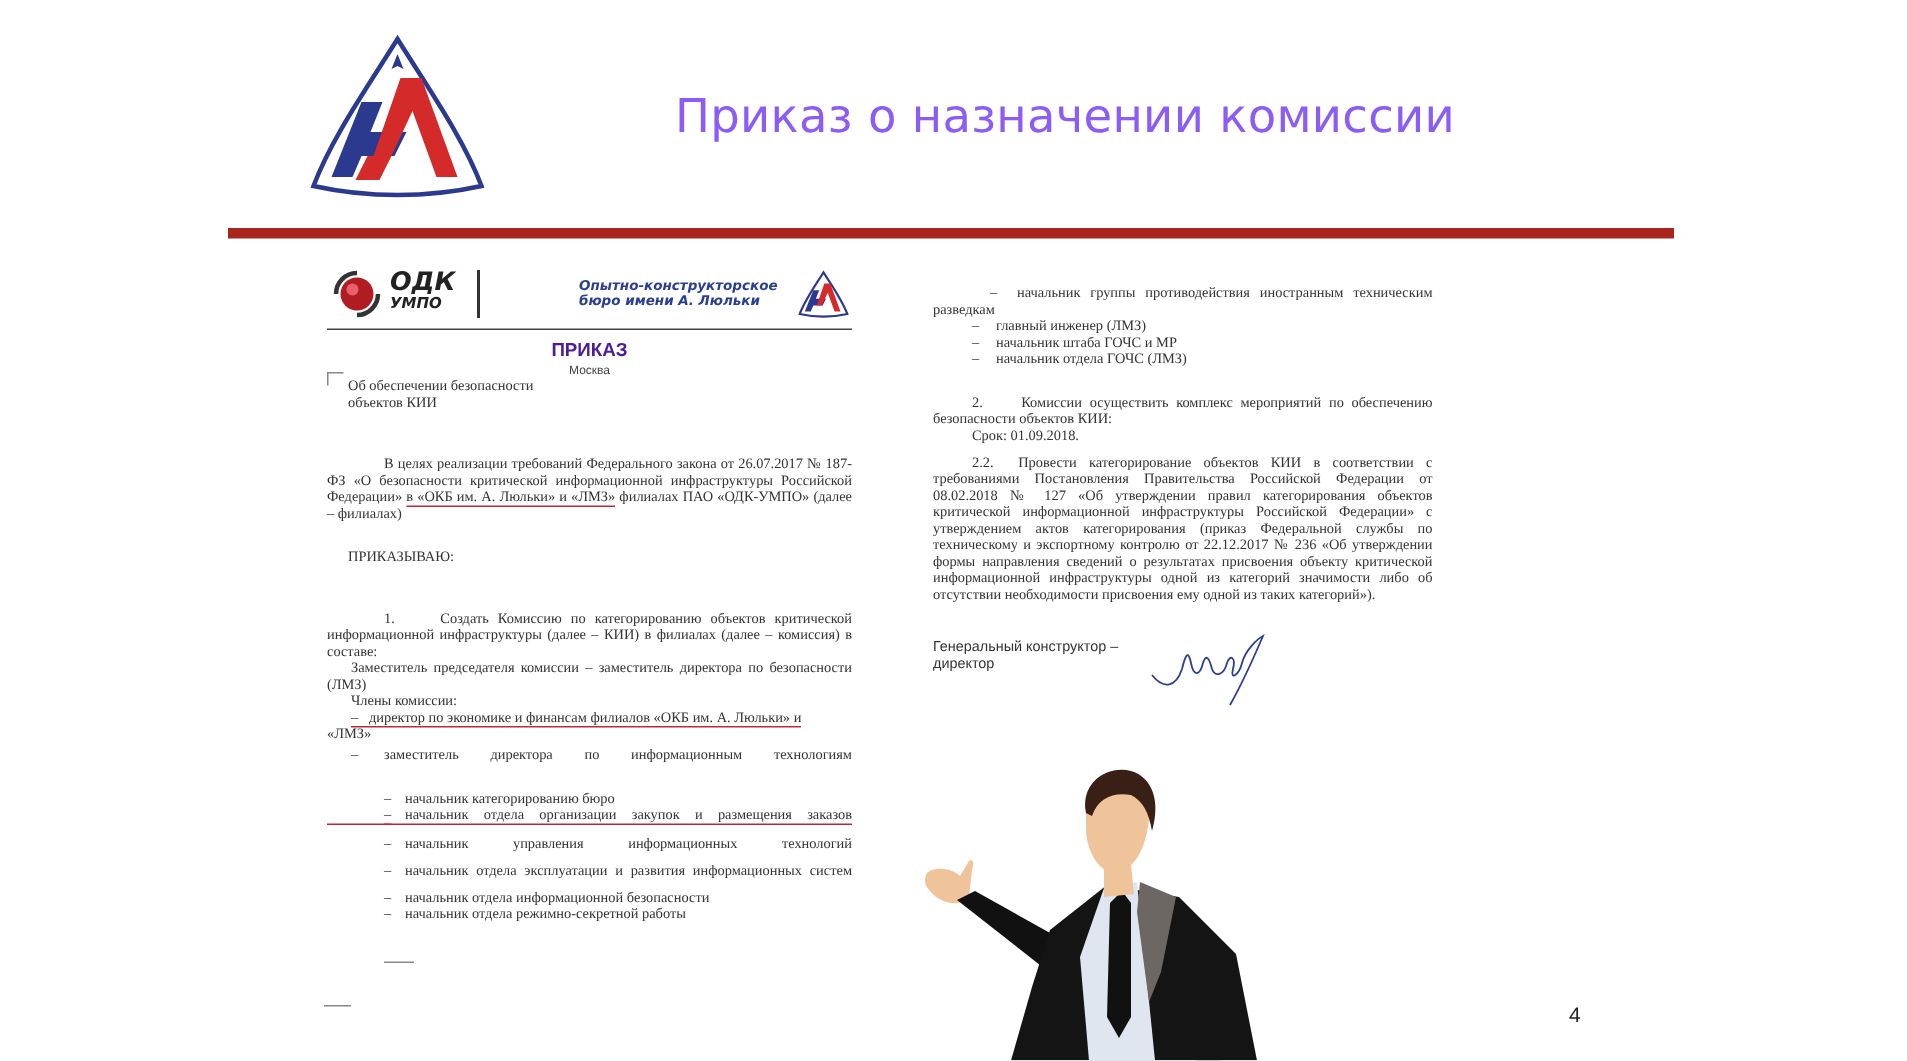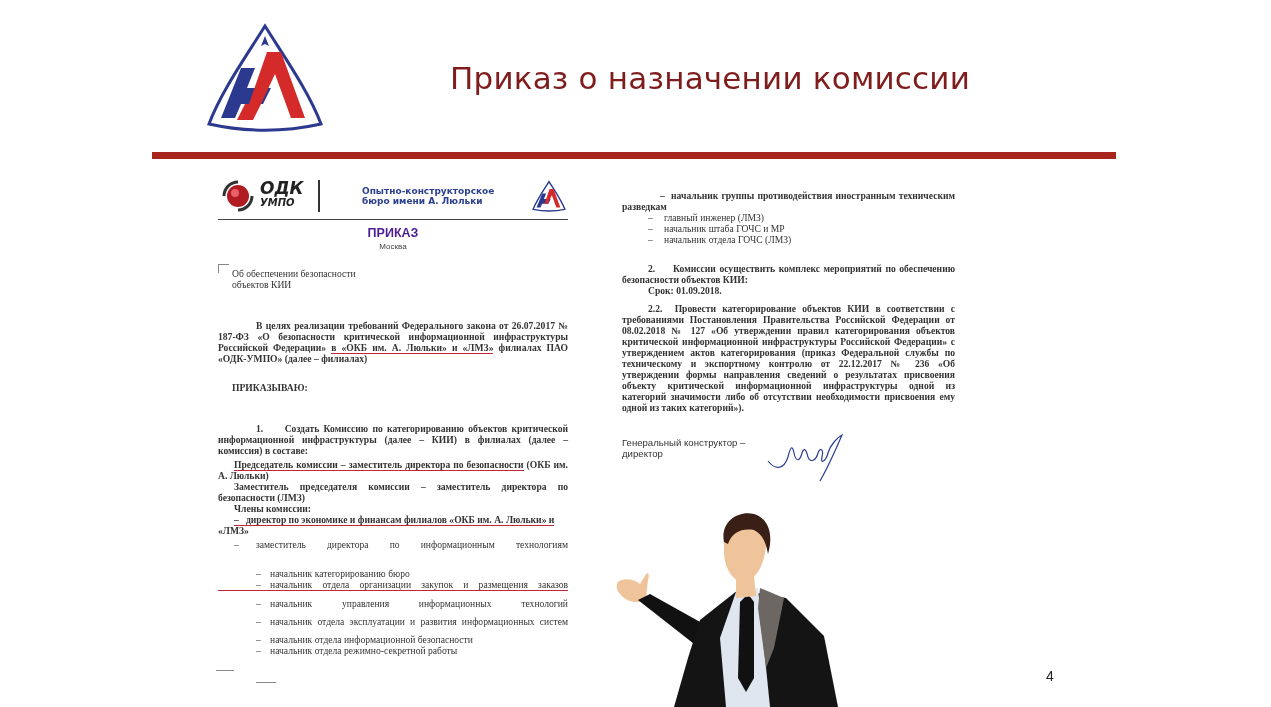--- a/index.html
+++ b/index.html
@@ -1,47 +1,47 @@
 <!DOCTYPE html>
 <html><head>
 <meta charset="utf-8">
 <style>
   * { box-sizing: border-box; margin: 0; padding: 0; }
   html, body { width: 1271px; height: 707px; background: #ffffff; overflow: hidden; }
   body { position: relative; font-family: "Liberation Sans", sans-serif; color: #1a1a1a; }
 
   .slide-logo { position: absolute; left: 205px; top: 22px; width: 120px; height: 110px; }
-  .slide-title { position: absolute; left: 450px; top: 60px; font-family: "DejaVu Sans", sans-serif; font-size: 31px; color: #7f1d1d; letter-spacing: 0.2px; white-space: nowrap; }
+  .slide-title { position: absolute; left: 450px; top: 60px; font-family: "DejaVu Sans", sans-serif; font-size: 31px; color: #8b5cf6; letter-spacing: 0.2px; white-space: nowrap; }
   .title-rule { position: absolute; left: 152px; top: 152px; width: 964px; height: 7px; background: #a8261d; }
 
   .doc { position: absolute; font-family: "Liberation Serif", serif; color: #333; font-size: 9.6px; line-height: 11px; }
   .doc-left { left: 218px; top: 176px; width: 350px; height: 520px; }
   .doc-right { left: 622px; top: 190px; width: 333px; }
 
   .letterhead { position: relative; height: 44px; border-bottom: 1.5px solid #444; }
   .odk-logo { position: absolute; left: 2px; top: 2px; width: 36px; height: 36px; }
   .odk-text { position: absolute; left: 42px; top: 4px; font-family: "DejaVu Sans", sans-serif; font-style: italic; font-weight: bold; color: #222; }
   .odk-text .big { font-size: 17px; line-height: 17px; display:block; }
   .odk-text .small { font-size: 10px; line-height: 11px; display:block; }
   .lh-divider { position: absolute; left: 100px; top: 4px; width: 2px; height: 32px; background: #333; }
-  .bureau-text { position: absolute; left: 144px; top: 10px; font-family: "DejaVu Sans", sans-serif; font-weight: bold; font-size: 9px; line-height: 10px; color: #2a3f8f; }
+  .bureau-text { position: absolute; left: 168px; top: 10px; font-family: "DejaVu Sans", sans-serif; font-style: italic; font-weight: bold; font-size: 9px; line-height: 10px; color: #2a3f8f; }
   .mini-logo { position: absolute; left: 314px; top: 4px; width: 34px; height: 32px; }
 
   .prikaz-h { text-align: center; font-family: "Liberation Sans", sans-serif; font-weight: bold; font-size: 12.5px; margin-top: 8px; color: #4c1d95; }
   .date-row { position: relative; height: 16px; margin-top: 6px; font-family: "Liberation Sans", sans-serif; font-size: 8px; color: #444; }
   .date-row .lbl { position: absolute; left: 0; top: 4px; }
   .date-row .val { position: absolute; left: 22px; top: 0; width: 62px; border-bottom: 1px solid #555; font-family: "DejaVu Serif", serif; font-style: italic; font-size: 10px; color: #2a3f8f; padding-left: 3px; }
   .date-row .nlbl { position: absolute; left: 294px; top: 4px; }
   .date-row .nval { position: absolute; left: 306px; top: 0; width: 44px; border-bottom: 1px solid #555; font-family: "DejaVu Serif", serif; font-style: italic; font-size: 10px; color: #2a3f8f; padding-left: 6px; }
   .city { text-align: center; font-family: "Liberation Sans", sans-serif; font-size: 8px; color: #444; margin-top: 2px; }
 
-  .subject { position: relative; margin-top: 16px; padding-left: 14px; }
+  .subject { position: relative; margin-top: 0; padding-left: 14px; }
   .subject::before { content: ""; position: absolute; left: 0; top: -4px; width: 10px; height: 8px; border-left: 1px solid #888; border-top: 1px solid #888; }
 
-  .para { text-align: justify; font-weight: bold; }
+  .para { text-align: justify; }
   .ind { text-indent: 38px; }
   .ind2 { text-indent: 16px; }
   .gap-l { margin-top: 30px; }
   .gap-m { margin-top: 18px; }
   .gap-s { margin-top: 7px; }
   .gap-xs { margin-top: 3px; }
   .u-red { border-bottom: 1px solid #c0283a; }
   .list-item { padding-left: 38px; position: relative; }
   .list-item .dash { position: absolute; left: 38px; }
   .list-item .txt { padding-left: 14px; display: block; text-align: justify; text-align-last: justify; }
@@ -104,23 +104,20 @@
   </div>
 
   <p class="para ind gap-l">
     <span>В целях реализации требований Федерального закона от 26.07.2017 № 187-ФЗ «О безопасности критической информационной инфраструктуры Российской Федерации» </span><span class="u-red">в «ОКБ им. А. Люльки» и «ЛМЗ»</span><span> филиалах ПАО «ОДК-УМПО» (далее – филиалах)</span>
   </p>
 
   <p class="para ind2 gap-m" style="text-indent:14px">ПРИКАЗЫВАЮ:</p>
 
   <p class="para ind gap-l">1.&nbsp;&nbsp;&nbsp;&nbsp;&nbsp;Создать Комиссию по категорированию объектов критической информационной инфраструктуры (далее – КИИ) в филиалах (далее – комиссия) в составе:</p>
 
-  <p class="para ind2 gap-xs">
-    <span class="u-red">Председатель комиссии – заместитель директора по безопасности</span><span> (ОКБ им. А. Люльки)</span>
-  </p>
   <p class="para ind2">Заместитель председателя комиссии – заместитель директора по безопасности (ЛМЗ)</p>
   <p class="para ind2">Члены комиссии:</p>
   <p class="para ind2">
     <span class="u-red">–&nbsp;&nbsp;&nbsp;директор по экономике и финансам филиалов «ОКБ им. А. Люльки» и</span><br><span>«ЛМЗ»</span>
   </p>
 
   <div class="list-item gap-xs" style="padding-left:0">
     <span class="dash" style="left:16px">–</span>
     <span class="txt" style="padding-left:38px">заместитель директора по информационным технологиям</span>
   </div>

